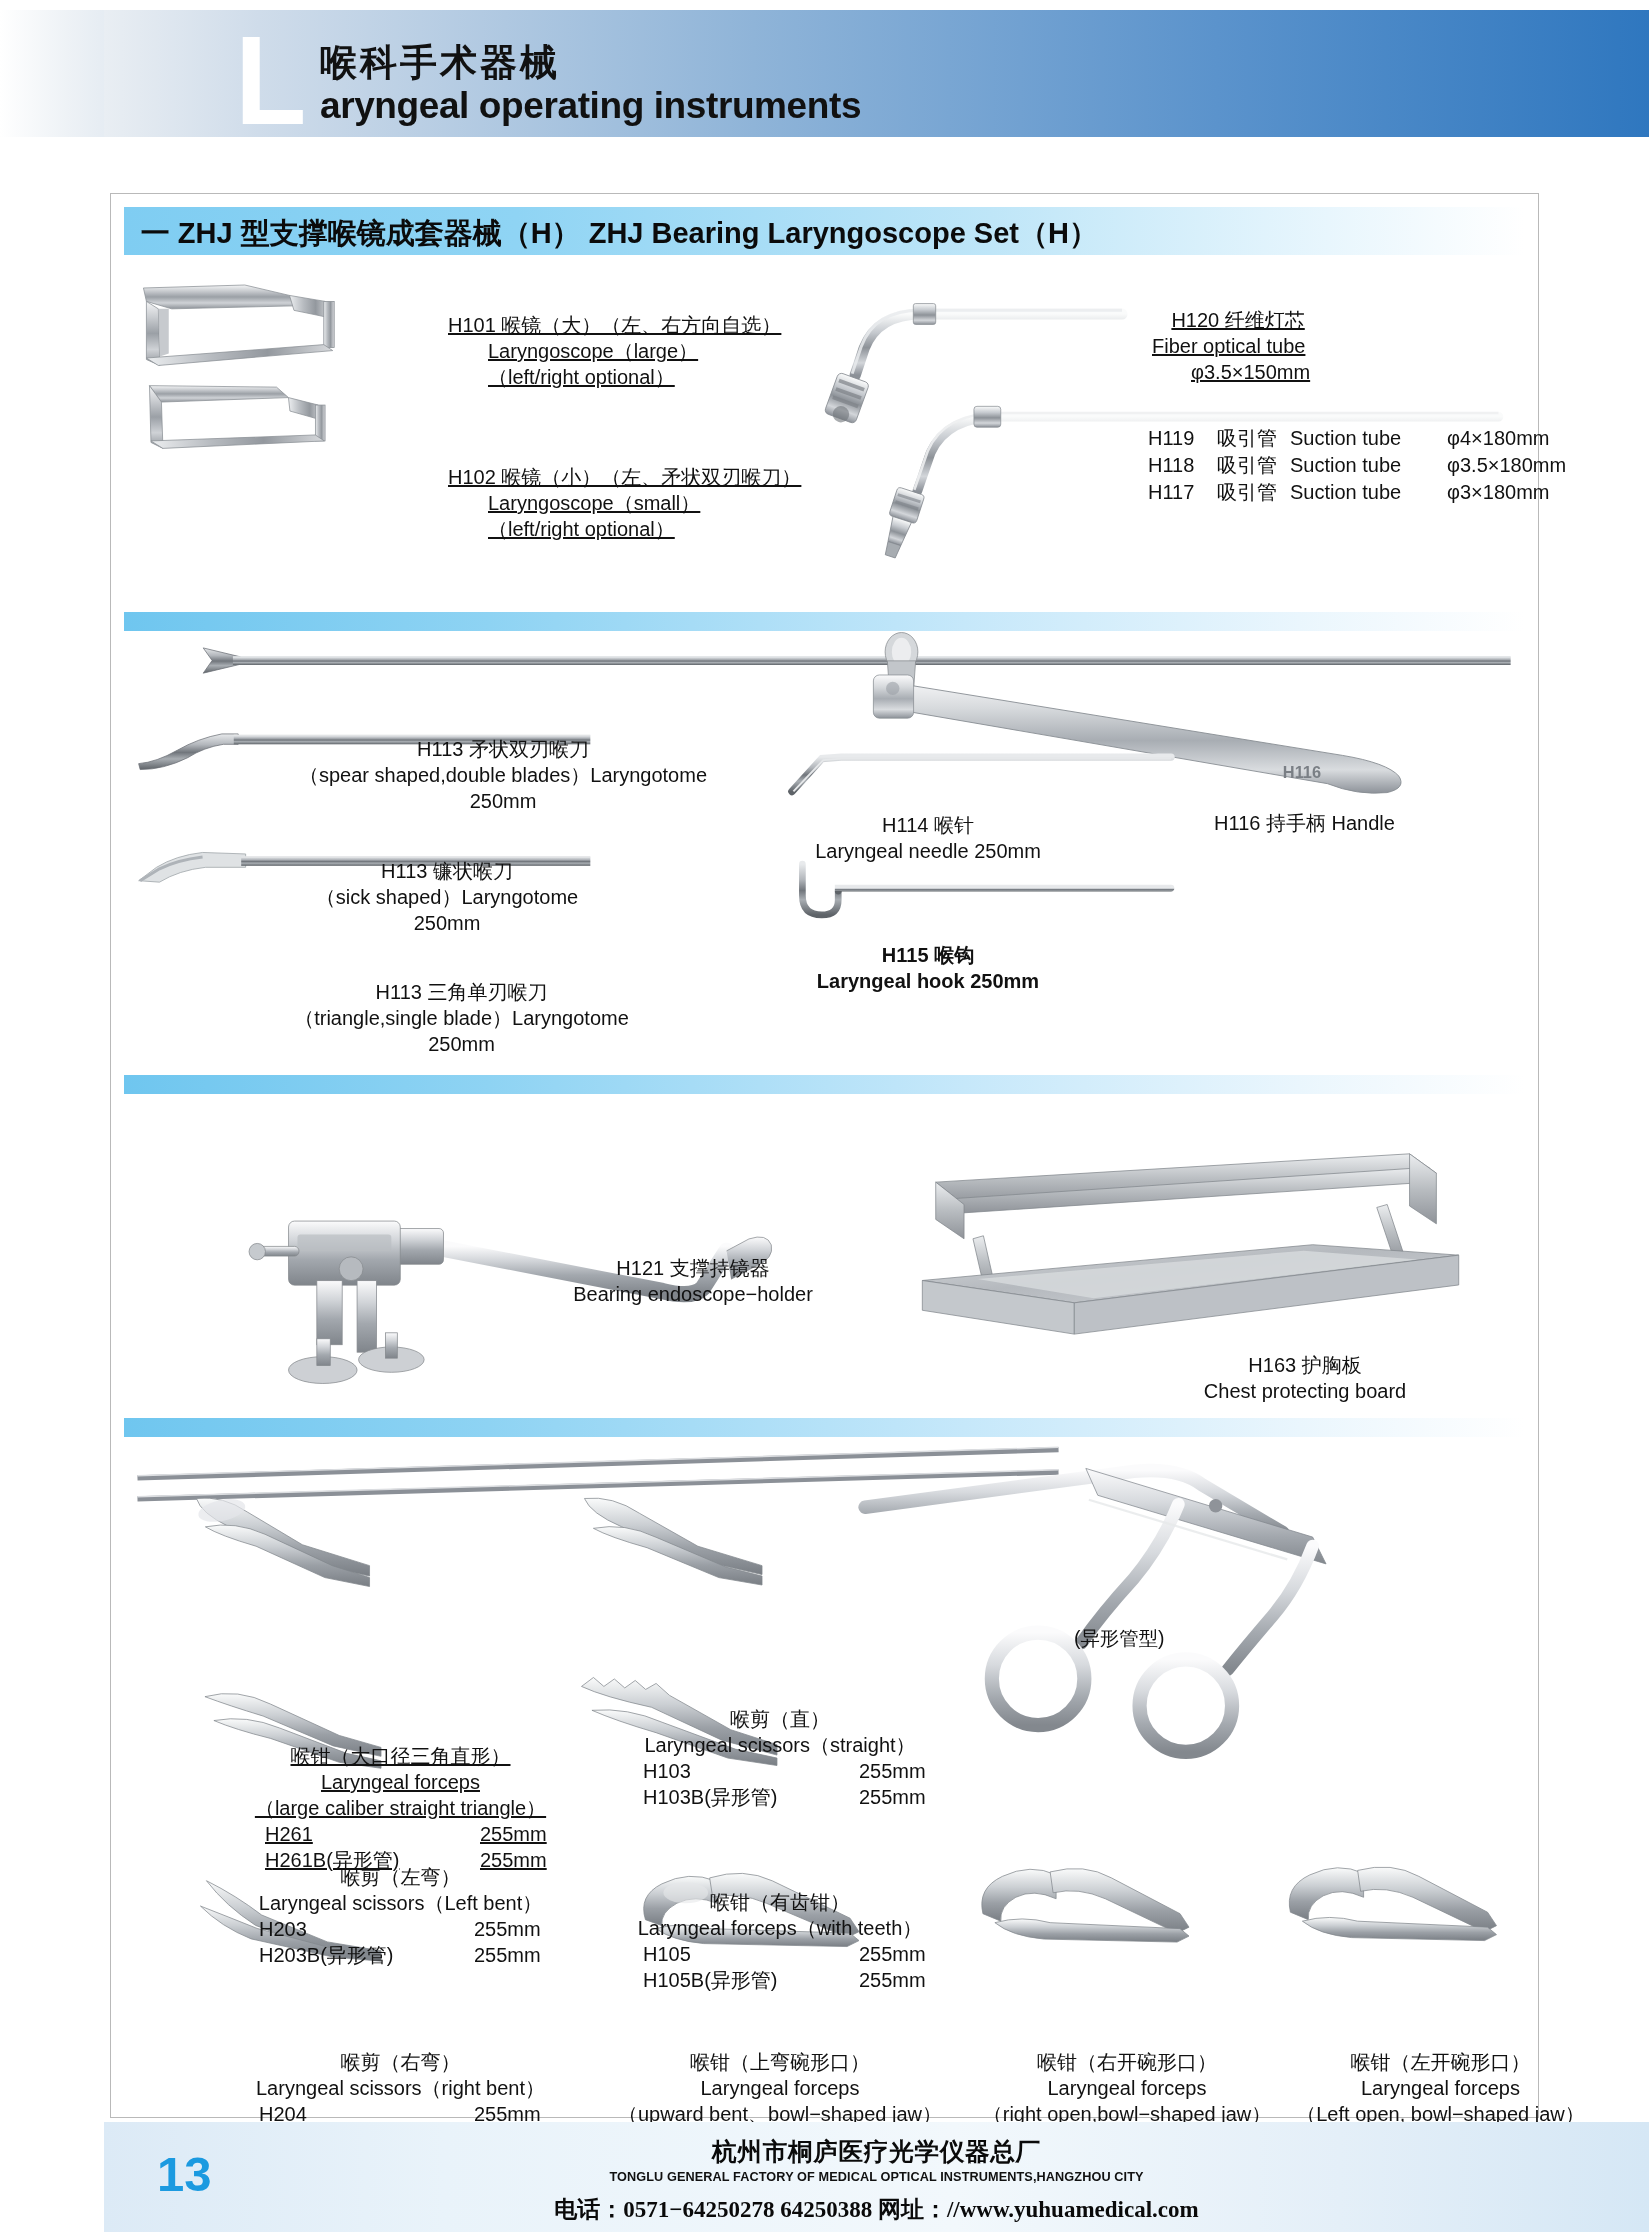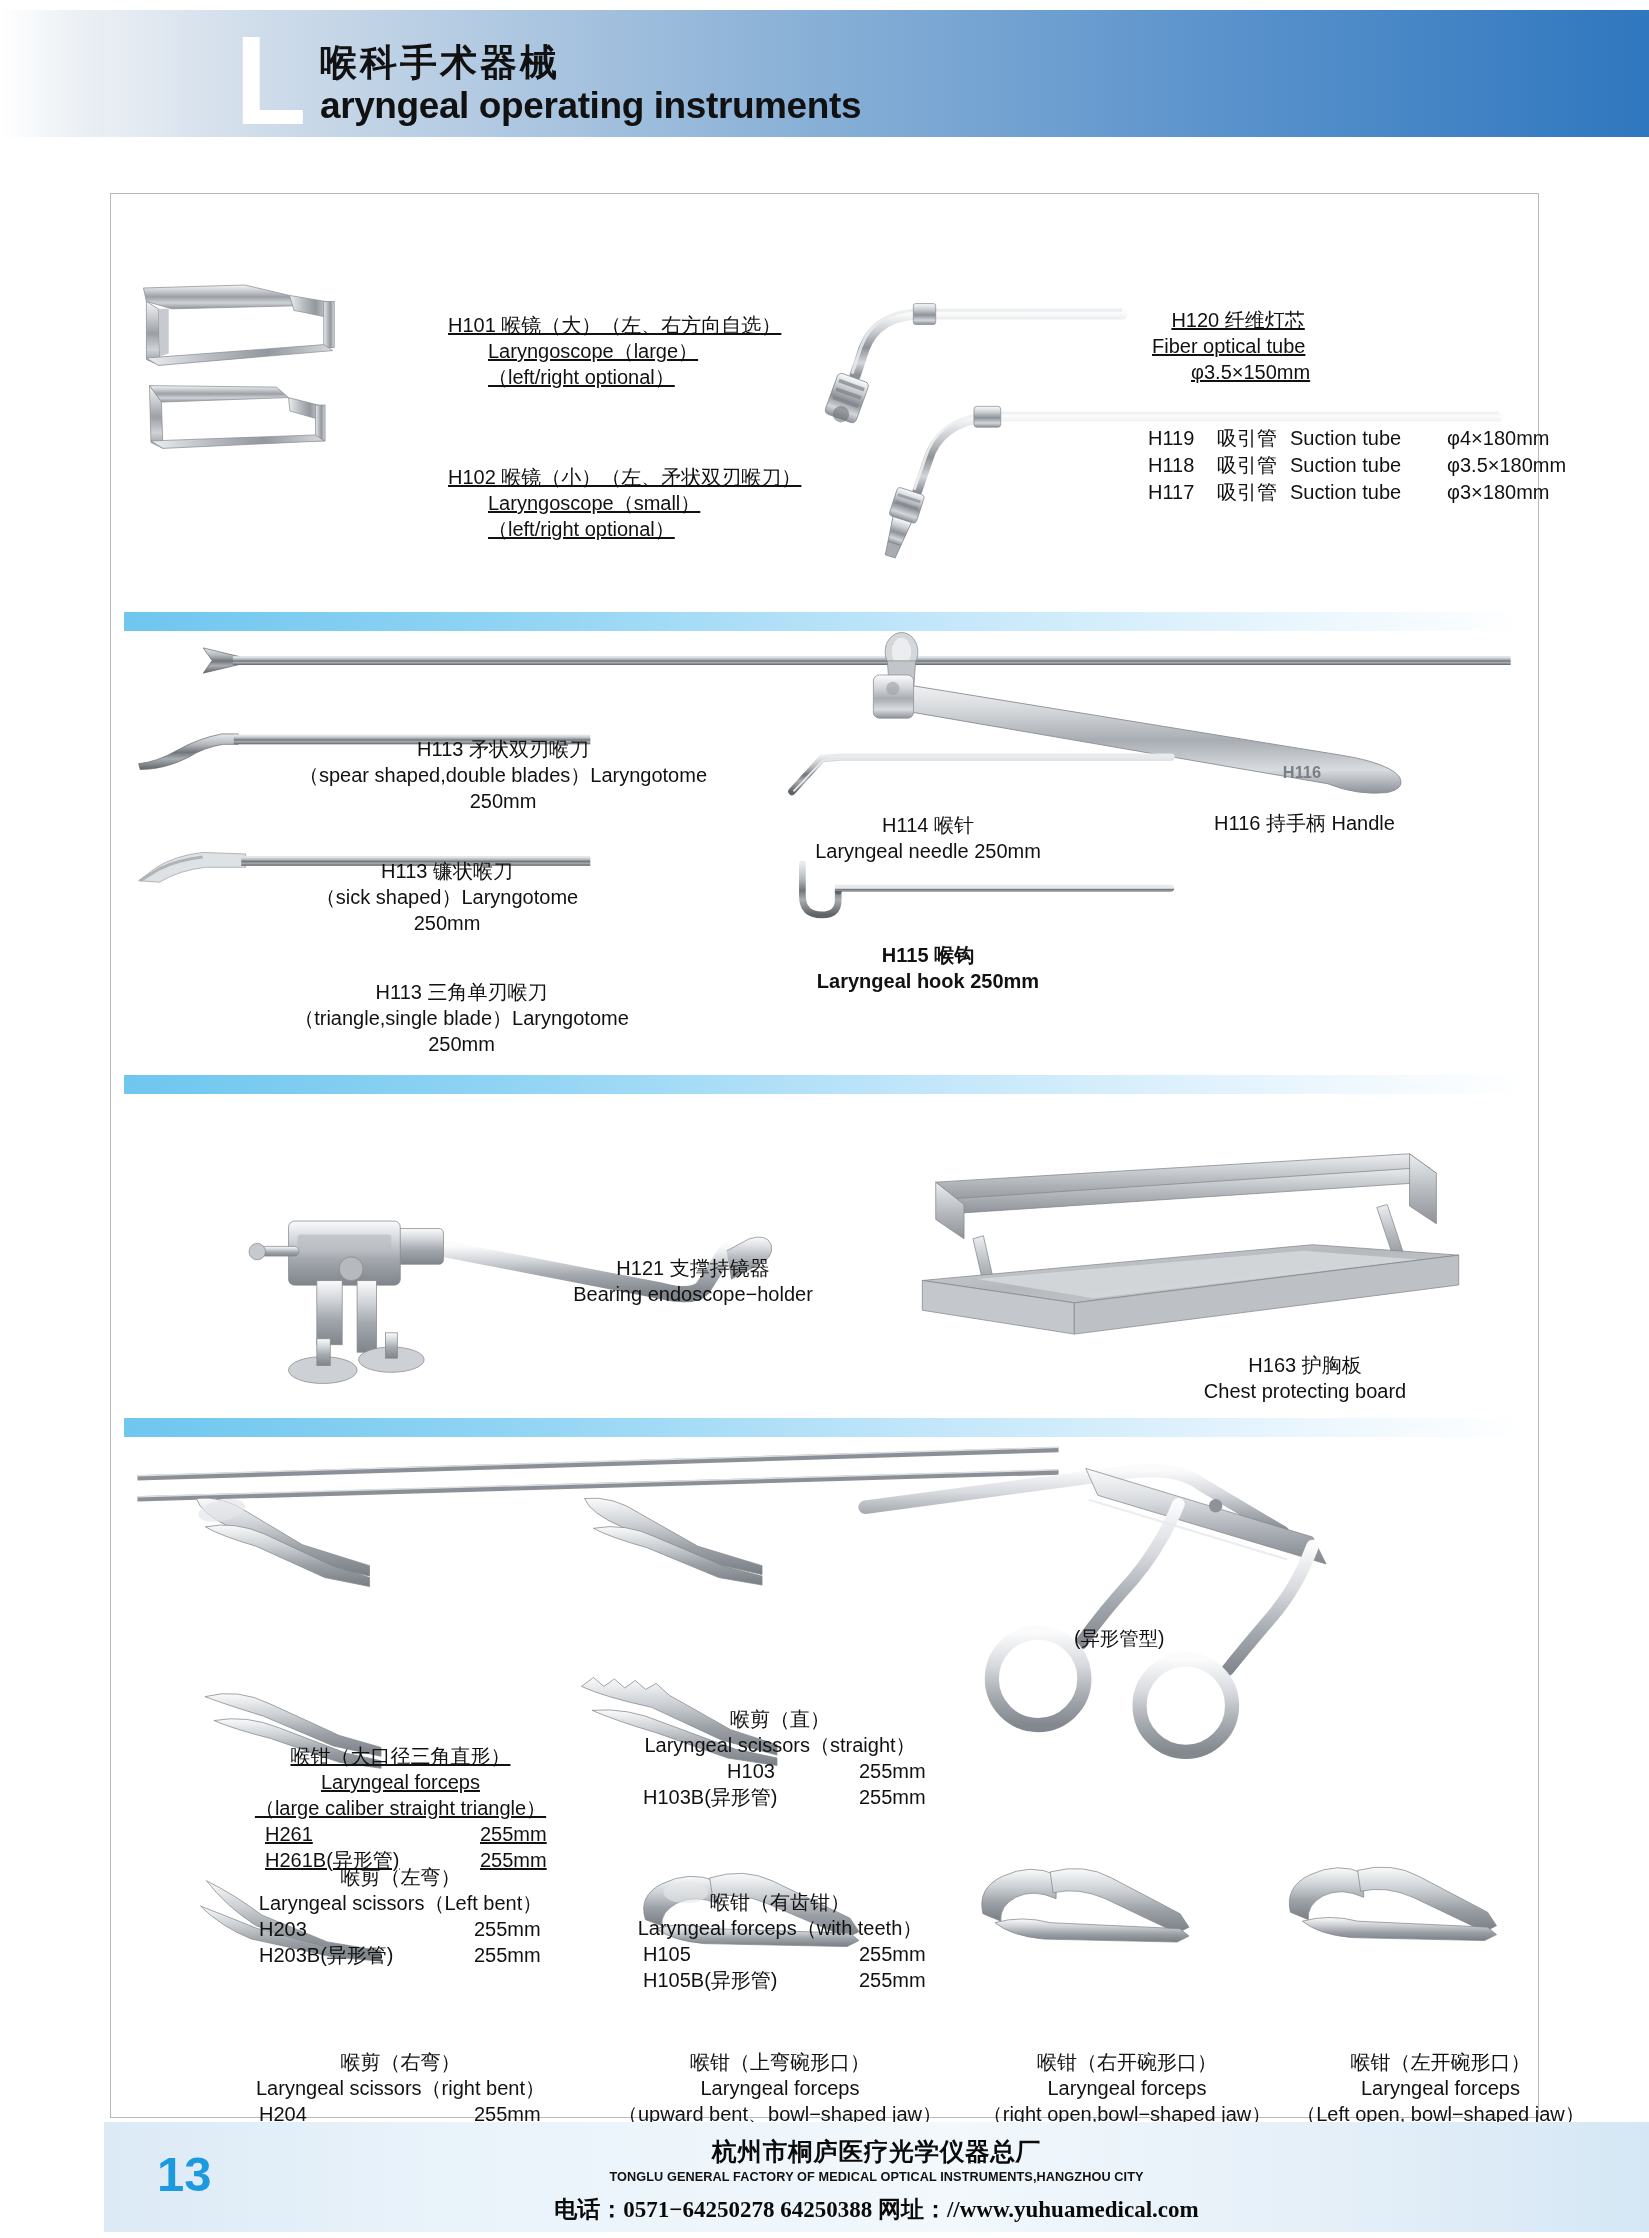--- a/index.html
+++ b/index.html
@@ -110,20 +110,23 @@
 <div class="header-band">
   <div class="big-L">
       <span>L</span>
     </div>
   <div class="hdr-cn">喉科手术器械</div>
   <div class="hdr-en">aryngeal operating instruments</div>
 </div>
 
 <div class="content-frame">
 
+  <div class="sect-bar" style="top:13.4px;">
+    <div class="txt">一 ZHJ 型支撑喉镜成套器械（H） ZHJ Bearing Laryngoscope Set（H）</div>
+  </div>
 
   <div class="art" style="left:22.4px;top:82px;">
     <svg width="313" height="97" viewBox="0 0 420 130">
       <defs>
         <linearGradient id="steelV" x1="0" y1="0" x2="0" y2="1">
           <stop offset="0%" stop-color="#f4f5f6"></stop>
             <stop offset="25%" stop-color="#c9ccd0"></stop>
           <stop offset="50%" stop-color="#9ba0a6"></stop>
             <stop offset="75%" stop-color="#cfd2d6"></stop>
           <stop offset="100%" stop-color="#8e9399"></stop>
@@ -568,21 +571,21 @@
     <span class="specrow" style="padding-left:90px;">
       <span style="width:215px;text-align:left;">H204B(异形管)</span>
       <span>255mm</span>
     </span>
   </div>
 
   <div class="lbl c" style="left:445px;top:1512px;width:448px;">
     <span class="row">喉剪（直）</span>
     <span class="row">Laryngeal scissors（straight）</span>
     <span class="specrow" style="padding-left:87px;">
-      <span style="width:216px;text-align:center;">H103</span>
+      <span style="width:216px;text-align:left;">H103</span>
       <span>255mm</span>
     </span>
     <span class="specrow" style="padding-left:87px;">
       <span style="width:216px;text-align:left;">H103B(异形管)</span>
       <span>255mm</span>
     </span>
   </div>
 
   <div class="lbl c" style="left:445px;top:1695px;width:448px;">
     <span class="row">喉钳（有齿钳）</span>

